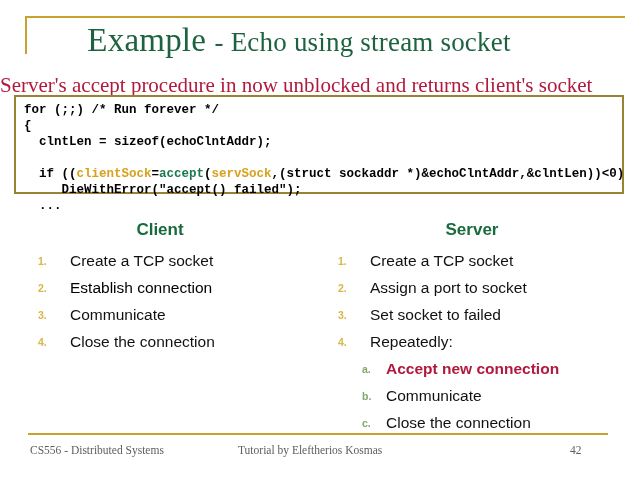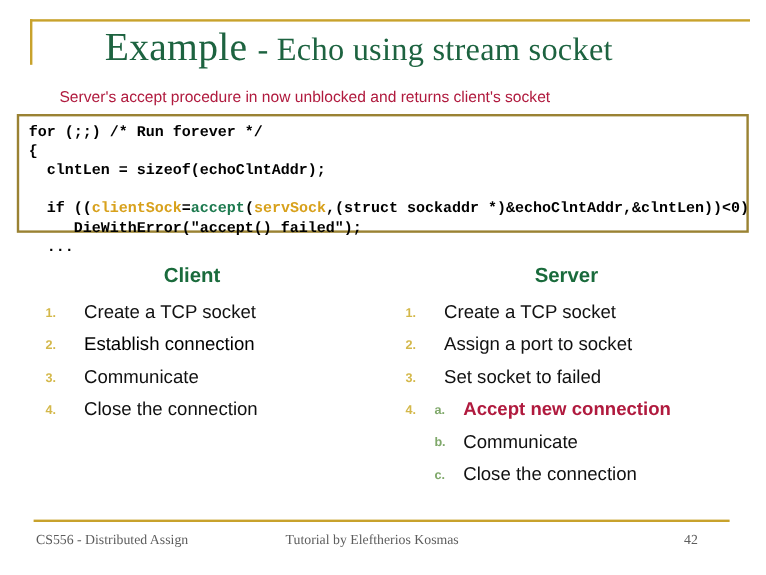--- a/index.html
+++ b/index.html
@@ -48,23 +48,24 @@
   }
   .title .dash-part {
     font-size: 27px;
   }
   .subtitle {
     position: absolute;
     left: 0;
     top: 73px;
     width: 508px;
     text-align: center;
-    font-size: 13px;
+    font-size: 21px;
     color: #b01a3e;
     white-space: nowrap;
+    font-family: Liberation Serif, serif;
   }
 
   
   .code-box {
     position: absolute;
     left: 14px;
     top: 95px;
     width: 610px;
     height: 99px;
     border: 2px solid #9a8233;
@@ -205,27 +206,27 @@
       <li><span class="marker">4.</span><span class="txt">Close the connection</span></li>
     </ol>
 </div>
 
 <div class="col col-server">
   <div class="col-head">Server</div>
   <ol class="steps" id="server-steps">
       <li><span class="marker">1.</span><span class="txt">Create a TCP socket</span></li>
       <li><span class="marker">2.</span><span class="txt">Assign a port to socket</span></li>
       <li><span class="marker">3.</span><span class="txt">Set socket to failed</span></li>
-      <li><span class="marker">4.</span></li>
+      <li><span class="marker">4.</span><span class="txt">Repeatedly:</span></li>
     </ol>
   <ol class="substeps" id="server-substeps">
       <li class="hl-crimson"><span class="marker">a.</span><span class="txt">Accept new connection</span></li>
       <li><span class="marker">b.</span><span class="txt">Communicate</span></li>
       <li><span class="marker">c.</span><span class="txt">Close the connection</span></li>
     </ol>
 </div>
 
 <div class="footer-rule"></div>
 <div class="footer">
-  <span class="f-left">CS556 - Distributed Assign</span>
+  <span class="f-left">CS556 - Distributed Systems</span>
   <span class="f-center">Tutorial by Eleftherios Kosmas</span>
   <span class="f-right">42</span>
 </div>
 
 </body></html>

